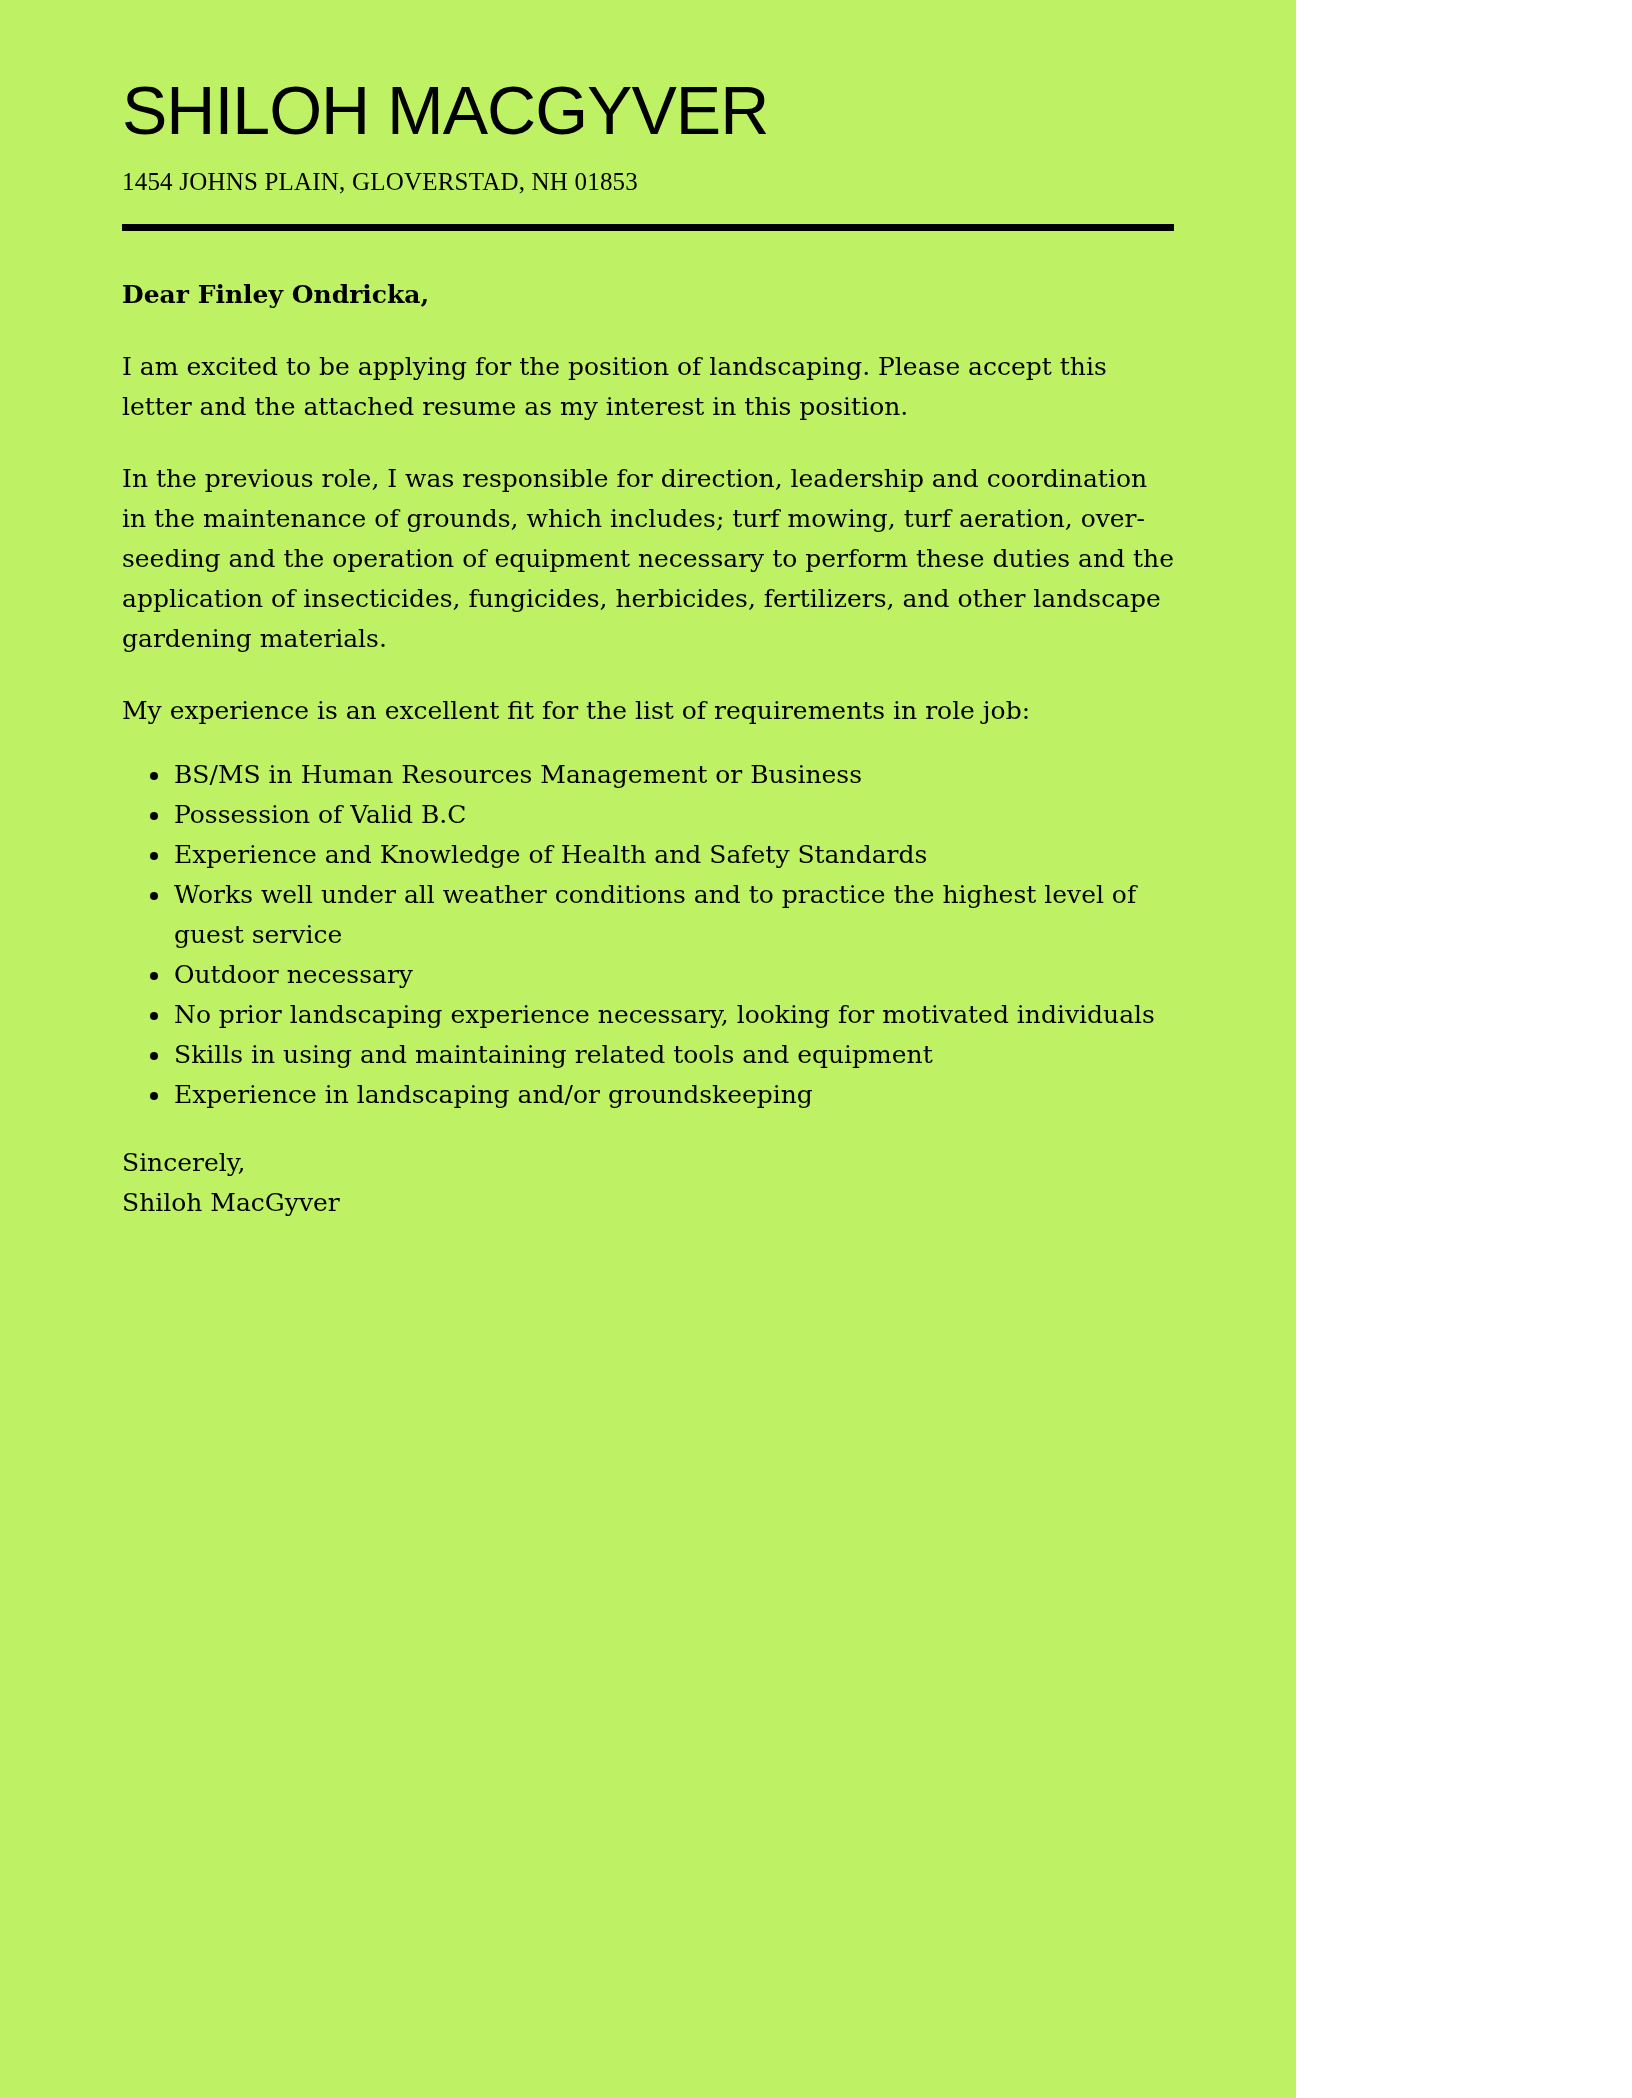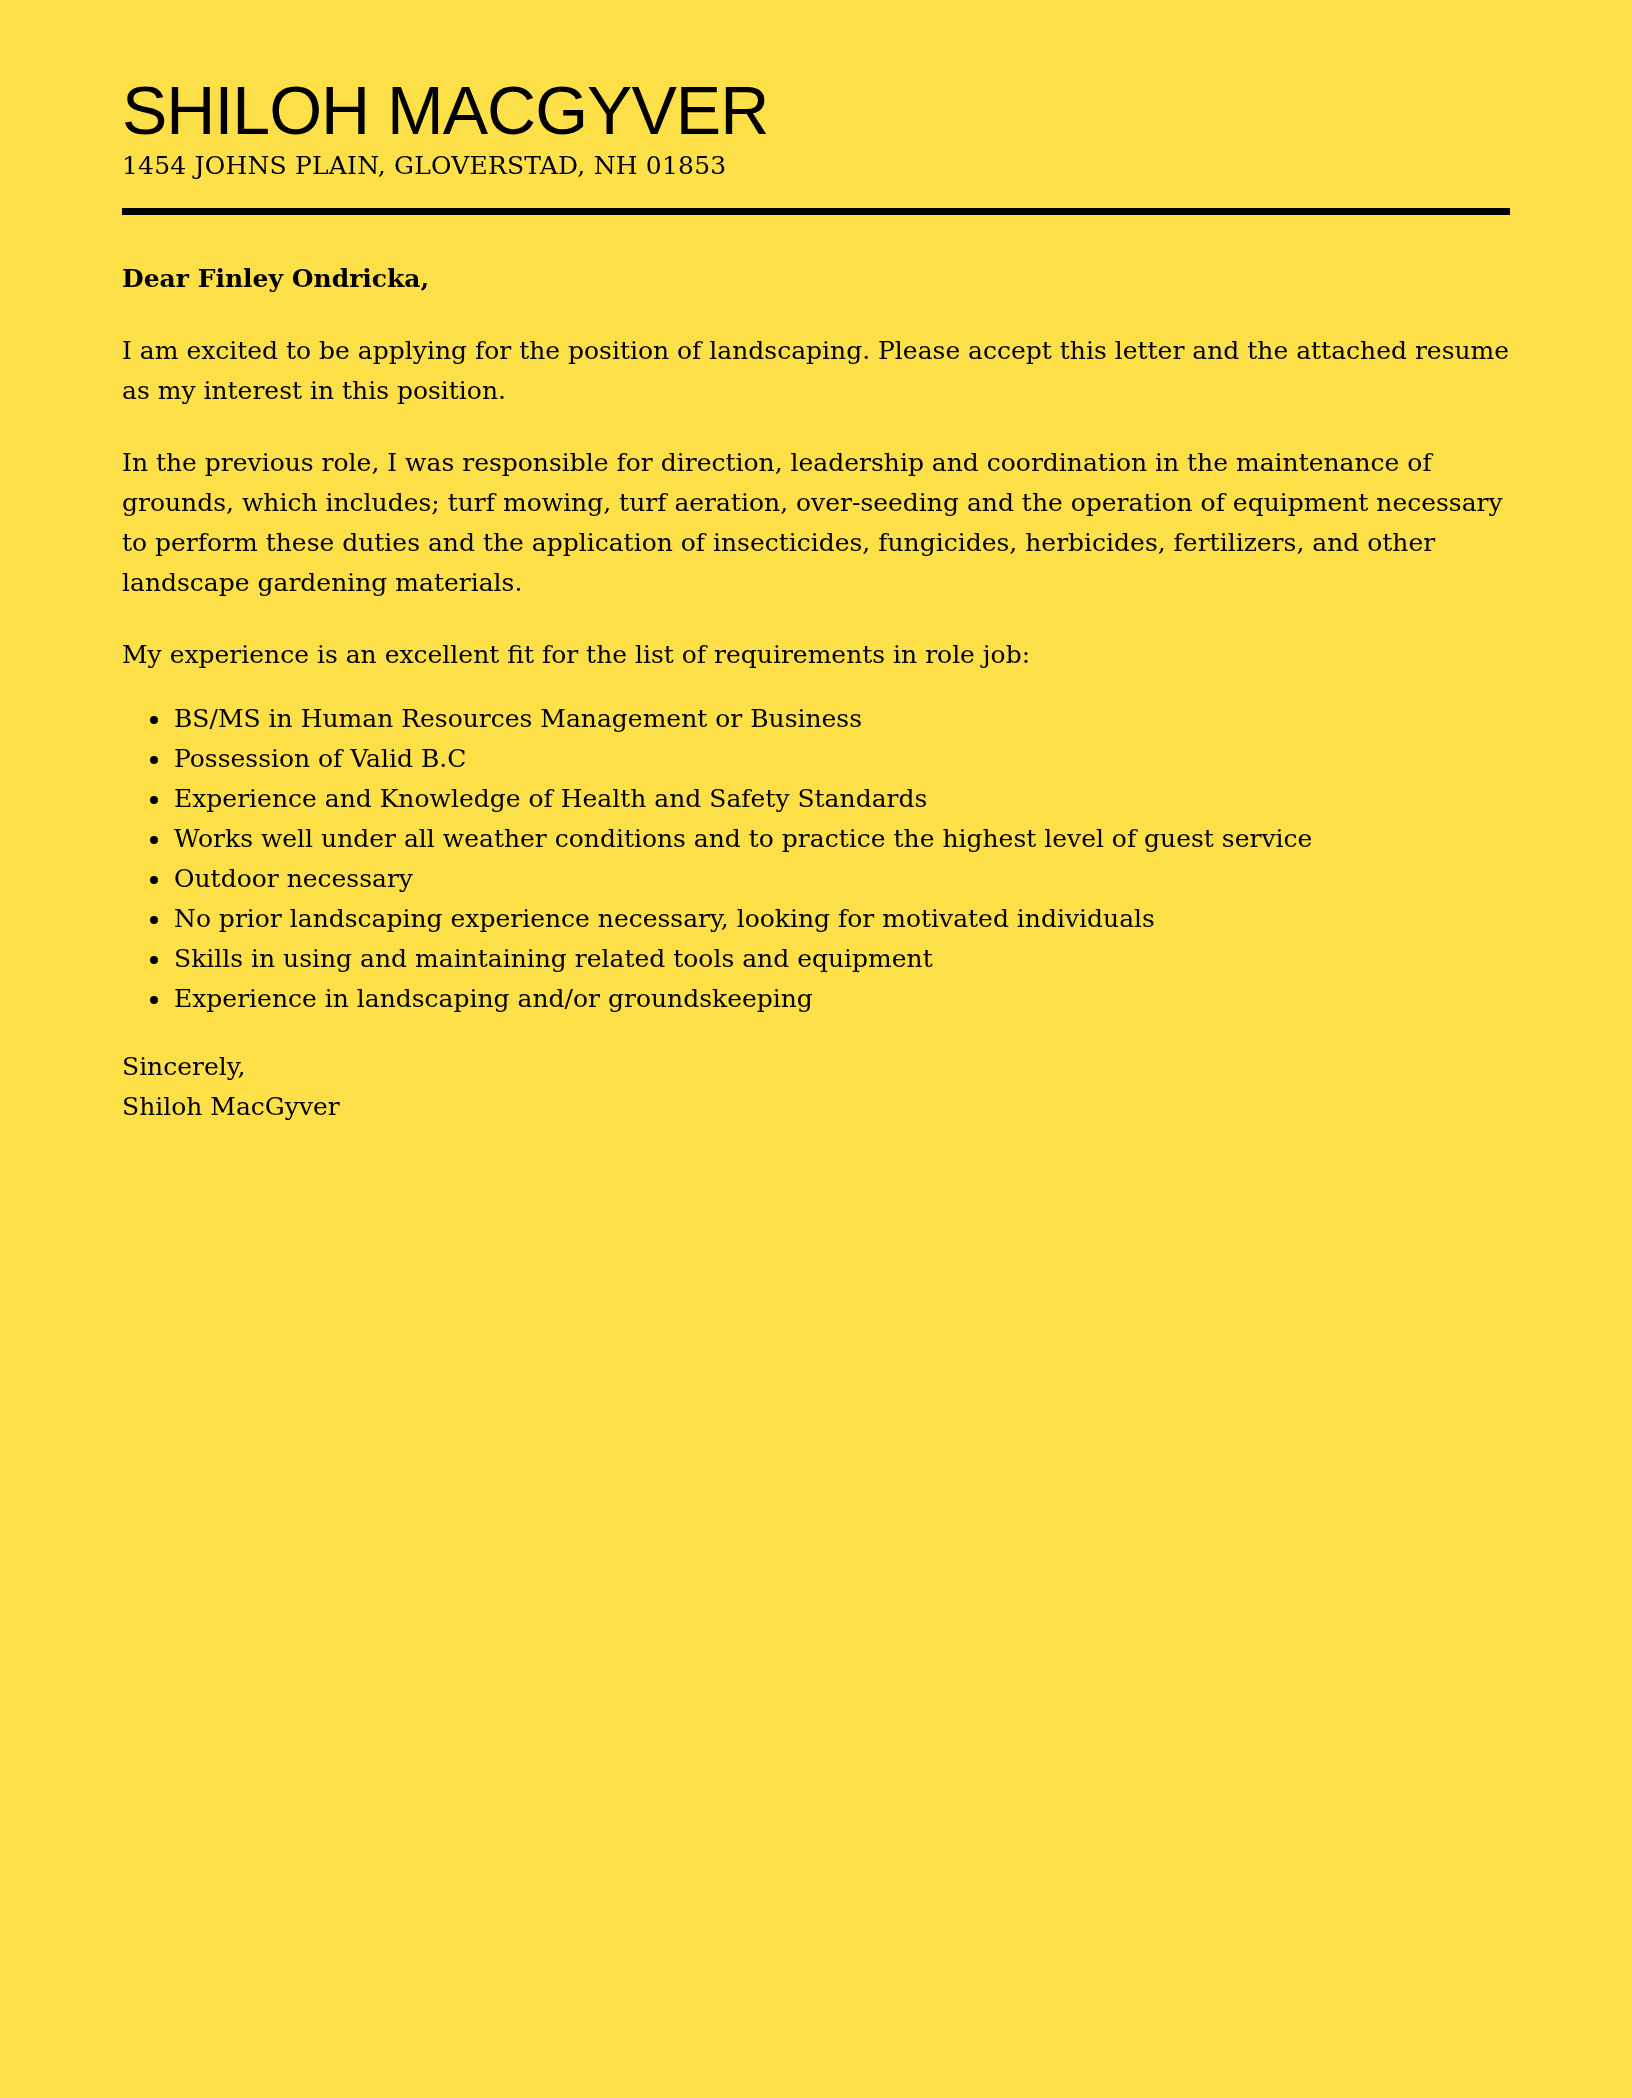--- a/index.html
+++ b/index.html
@@ -11,40 +11,41 @@
     width: 1632px;
     height: 2098px;
     color: #000000;
     font-family: "DejaVu Serif", serif;
     font-size: 25px;
     line-height: 40px;
     -webkit-font-smoothing: antialiased;
   }
   .page {
     box-sizing: border-box;
-    width: 1632px;
+    width: 1296px;
     min-height: 2098px;
     padding: 76px 122px 60px 122px;
-    background: #fde047;
+    background: #bef264;
   }
   h1.name {
     font-family: "Liberation Sans", "DejaVu Sans", sans-serif;
     font-weight: 400;
     font-size: 68px;
     line-height: 68px;
     letter-spacing: -1px;
     margin: 0;
     color: #000000;
     white-space: nowrap;
   }
   p.address {
-    margin: 2px 0 0 0;
+    margin: 18px 0 0 0;
     font-size: 25px;
     line-height: 40px;
     letter-spacing: 0.2px;
+    font-family: Liberation Serif, serif;
   }
   hr.rule {
     border: none;
     height: 7px;
     background: #000000;
     margin: 22px 0 0 0;
     width: 100%;
   }
   p.greeting {
     margin: 44px 0 0 0;

